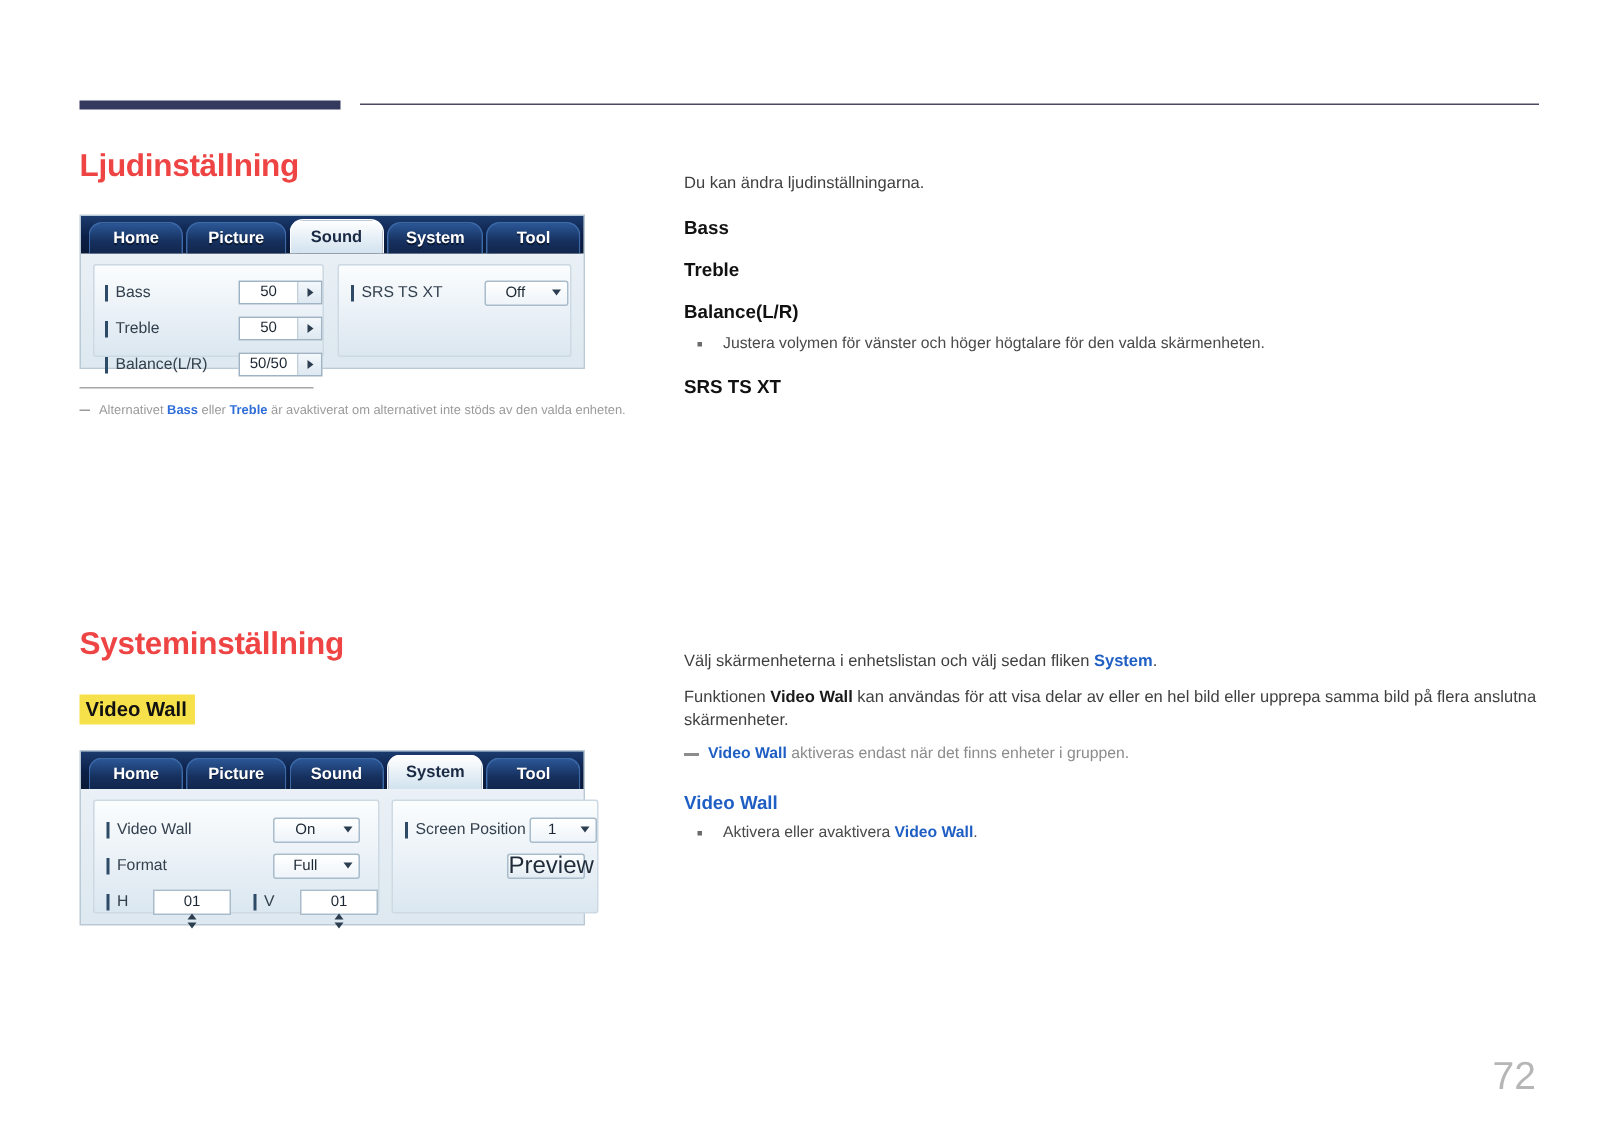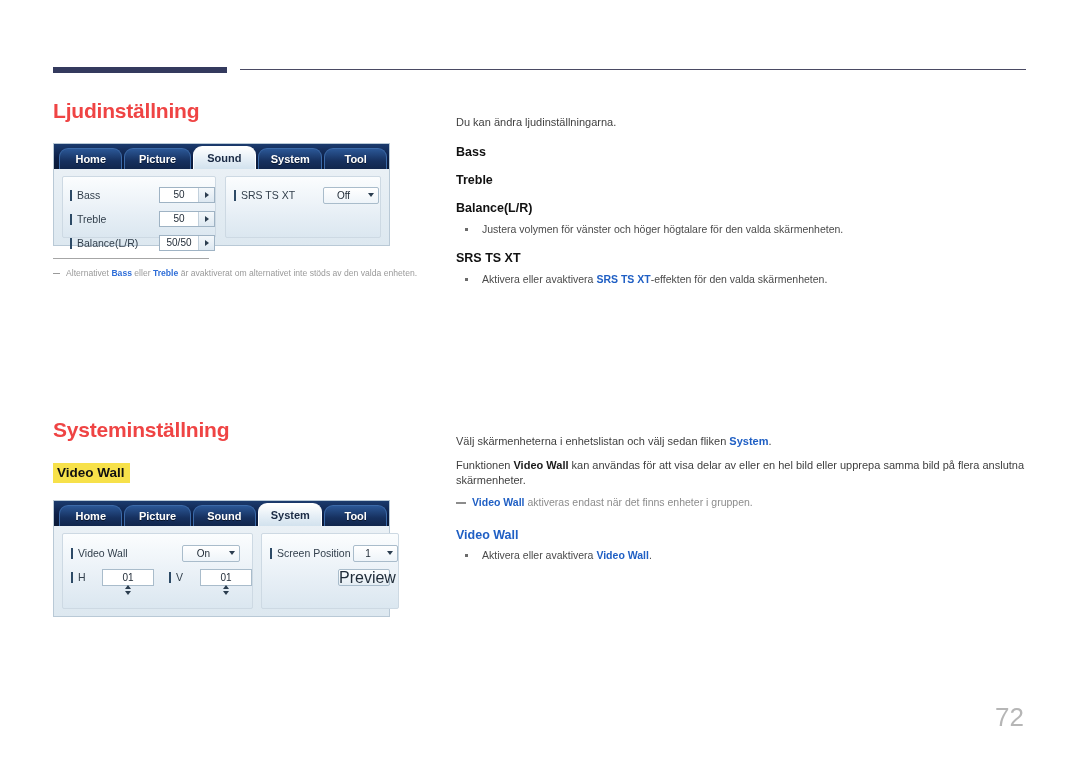--- a/index.html
+++ b/index.html
@@ -457,20 +457,29 @@
       <div class="row">
         <span class="lbl w-vw">Video Wall</span>
         <span class="dropdown wide">
           <span class="v">On</span>
           <span class="caret">
               <span class="caret-dn"></span>
             </span>
         </span>
       </div>
 
+      <div class="row">
+        <span class="lbl w-vw">Format</span>
+        <span class="dropdown wide">
+          <span class="v">Full</span>
+          <span class="caret">
+              <span class="caret-dn"></span>
+            </span>
+        </span>
+      </div>
 
       <div class="row">
         <span class="lbl" style="width:24px">H</span>
         <span class="spinner">
           <span class="v">01</span>
           <span class="spin">
               <span class="spin-up"></span>
               <span class="spin-dn"></span>
             </span>
         </span>
@@ -511,21 +520,20 @@
   <div style="height:8px"></div>
 
   <h3 class="sub-hd" style="margin-top:0">Bass</h3>
 
   <h3 class="sub-hd">Treble</h3>
 
   <h3 class="sub-hd">Balance(L/R)</h3>
   <p class="bullet">Justera volymen för vänster och höger högtalare för den valda skärmenheten.</p>
 
   <h3 class="sub-hd">SRS TS XT</h3>
-  <p class="bullet"><span>Aktivera eller avaktivera </span><span class="blue">SRS TS XT</span><span>-effekten för den valda skärmenheten.</span></p>
 </div>
 
 <div class="rcol" style="top:418px;">
   <p class="para"><span>Välj skärmenheterna i enhetslistan och välj sedan fliken </span><span class="blue">System</span><span>.</span></p>
 
   <p class="para tight"><span>Funktionen </span><span class="b">Video Wall</span><span> kan användas för att visa delar av eller en hel bild eller upprepa samma bild på flera anslutna skärmenheter.</span></p>
 
   <p class="note-line"><span class="blue">Video Wall</span><span> aktiveras endast när det finns enheter i gruppen.</span></p>
 
   <div style="height:18px"></div>

